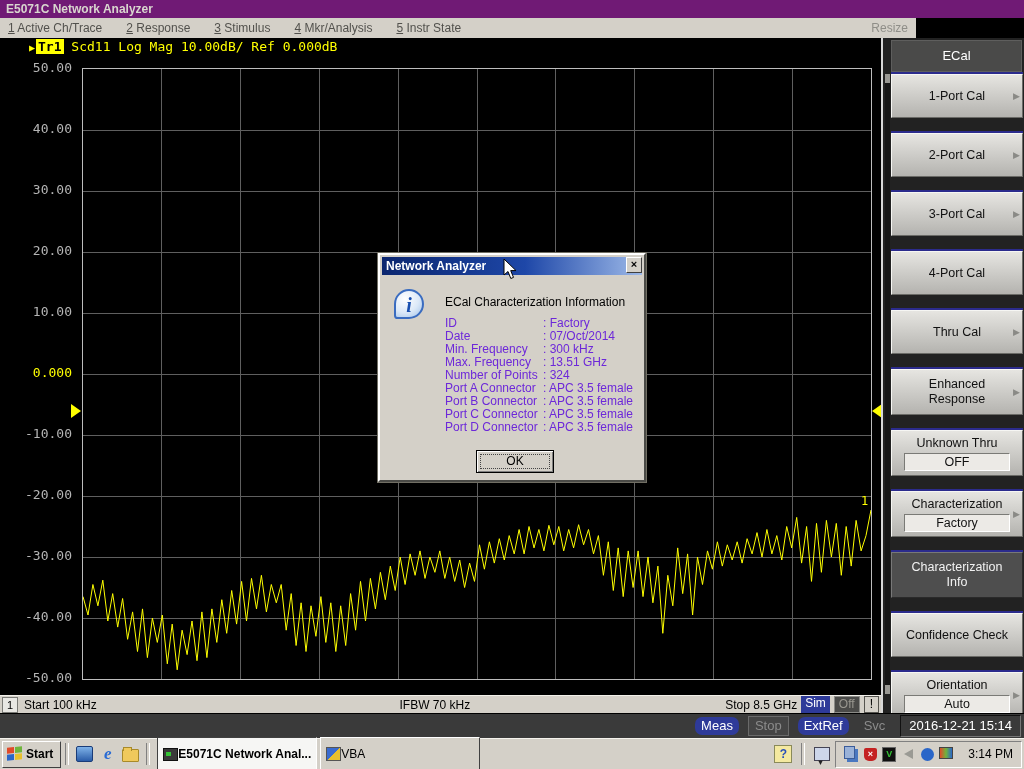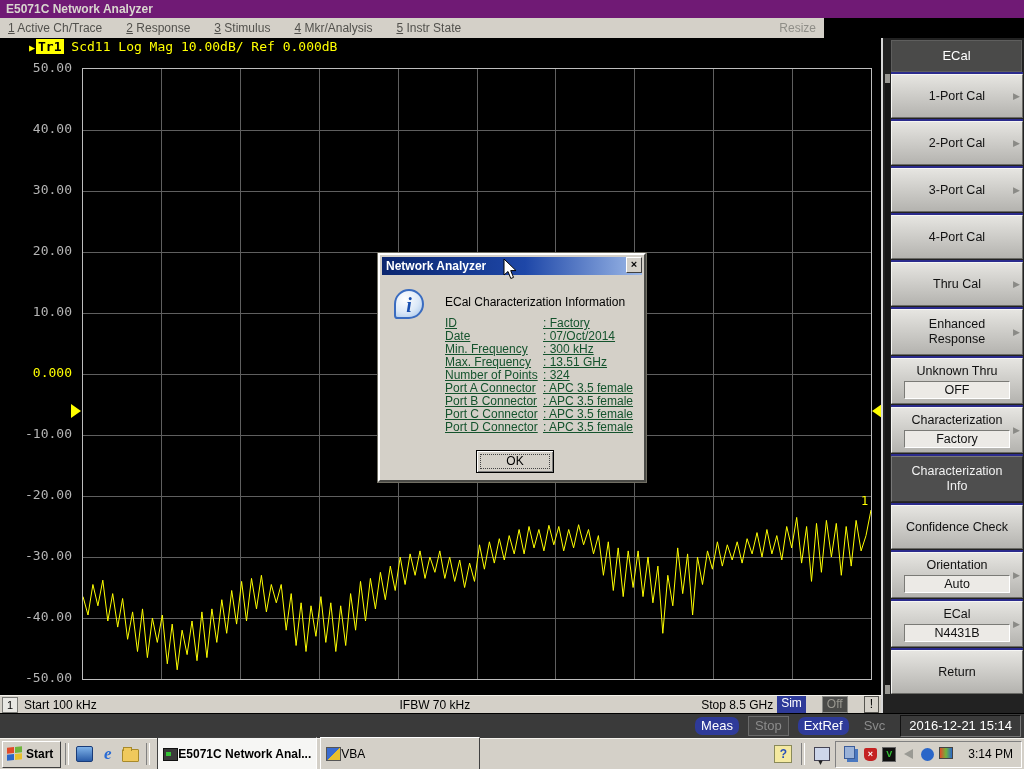--- a/index.html
+++ b/index.html
@@ -2,21 +2,21 @@
 <html><head>
 <meta charset="utf-8">
 <style>
   html,body{margin:0;padding:0;background:#555;}
   #screen{position:relative;width:1024px;height:769px;overflow:hidden;
     font-family:"Liberation Sans",sans-serif;background:#000;cursor:default;}
 
   
   .titlebar{position:absolute;left:0;top:0;width:1024px;height:18px;background:#701a75;
     color:#d9d6cf;font-weight:bold;font-size:12px;line-height:18px;padding-left:6px;box-sizing:border-box;}
-  .menubar{position:absolute;left:0;top:18px;width:824px;height:20px;background:#d4d0c8;
+  .menubar{position:absolute;left:0;top:18px;width:916px;height:20px;background:#d4d0c8;
     font-size:12px;color:#52514d;display:flex;align-items:center;gap:24px;padding-left:8px;box-sizing:border-box;}
   .menubar u{text-decoration:underline;}
   .menu-item{white-space:nowrap;}
   .resize-lbl{margin-left:auto;margin-right:8px;color:#8f8e88;}
 
   
   #main{position:absolute;left:0;top:38px;width:881px;height:657px;background:#000;}
   .traceline{position:absolute;left:0;top:0;width:100%;height:18px;
     font-family:"DejaVu Sans Mono",monospace;font-size:13px;line-height:18px;color:#ffff00;white-space:pre;padding-left:28px;}
   .tr-arrow{color:#ffff00;font-size:10px;padding:0 1px;}
@@ -31,21 +31,21 @@
   .mk1{position:absolute;color:#ffff00;font-family:"DejaVu Sans Mono",monospace;font-size:12px;}
 
   
   #sidebar{position:absolute;left:881px;top:38px;width:143px;height:675px;background:#222;
     border-left:2px solid #d8d8d8;box-sizing:border-box;}
   .sk-head{height:30px;margin:2px 2px 4px 8px;background:#4a4a49;color:#fff;font-size:13px;
     text-align:center;line-height:30px;border:1px solid #5e5e5d;}
   .sk-strip{position:absolute;left:2px;top:36px;width:5px;height:620px;background:#161616;}
   .sk-strip .nub{position:absolute;left:0;width:5px;height:9px;background:#9a9994;}
   .skeys{position:absolute;left:8px;top:36px;width:132px;}
-  .skey{position:relative;height:44px;margin-bottom:3px;box-shadow:0 -2px 0 #2b2b8c;
+  .skey{position:relative;height:44px;margin-bottom:15px;box-shadow:0 -2px 0 #2b2b8c;
     background:linear-gradient(#e6e5e1,#b4b3af);border:1px solid;border-color:#f6f6f3 #6a6a66 #6a6a66 #f6f6f3;
     box-sizing:border-box;display:flex;flex-direction:column;justify-content:center;align-items:center;
     font-size:12.5px;color:#111;text-align:center;line-height:15px;}
   .skey.h2{height:46px;}
   .skey.selected{background:#4e4e4e;color:#f2f2f2;border-color:#787878 #2a2a2a #2a2a2a #787878;}
   .skey .val{display:block;width:104px;margin-top:2px;background:#eceae6;border:1px solid;
     border-color:#7a7a76 #ffffff #ffffff #7a7a76;font-size:12.5px;line-height:16px;}
   .skey .arr{position:absolute;right:2px;top:50%;transform:translateY(-50%);color:#8a8a86;font-size:9px;}
 
   
@@ -115,21 +115,21 @@
     font-size:12px;line-height:18px;padding-left:4px;box-sizing:border-box;}
   .dlg-close{position:absolute;right:2px;top:2px;width:14px;height:14px;background:#d4d0c8;
     border:1px solid;border-color:#fff #404040 #404040 #fff;text-align:center;line-height:12px;
     font-size:11px;font-weight:bold;color:#000;}
   .dlg-icon{position:absolute;left:14px;top:34px;width:30px;height:30px;border-radius:50% 50% 50% 12%;
     background:radial-gradient(circle at 35% 30%,#ffffff 0%,#dce9f8 55%,#9ec0e8 100%);
     border:2px solid #3a6cc0;color:#1a50b0;font-family:"Liberation Serif",serif;font-weight:bold;
     font-style:italic;font-size:20px;text-align:center;line-height:28px;box-sizing:border-box;}
   .dlg-head{position:absolute;left:65px;top:40px;color:#000;}
   .dlg-rows{position:absolute;left:65px;top:62px;}
-  .dlg-row{display:flex;height:13px;line-height:13px;color:#14532d;text-decoration:underline;}
+  .dlg-row{display:flex;height:13px;line-height:13px;color:#6d28d9;}
   .dlg-row .lb{width:98px;}
   .okbtn{position:absolute;left:96px;top:195px;width:76px;height:21px;background:#d4d0c8;
     border:1px solid #000;box-shadow:inset 1px 1px 0 #fff,inset -1px -1px 0 #808080;
     font-size:12px;text-align:center;line-height:20px;}
   .okbtn:after{content:"";position:absolute;left:3px;top:3px;right:3px;bottom:3px;border:1px dotted #444;}
 
   
   #cursor{position:absolute;left:503px;top:258px;}
 </style>
 </head>
@@ -260,21 +260,21 @@
         </div>
       </div>
   </div>
 
   <div id="chanbar">
     <span class="chnum">1</span>
     <span>Start 100 kHz</span>
     <span class="ifbw">IFBW 70 kHz</span>
     <span class="chan-right">
       <span>Stop 8.5 GHz</span>
-      <span id="chan-badges" style="display: flex; gap: 16px;">
+      <span id="chan-badges" style="display: flex; gap: 4px;">
           <span class="badge on">Sim</span>
           <span class="badge dim">Off</span>
           <span class="badge alert">!</span>
         </span>
     </span>
   </div>
 
   <div id="statusbar">
     <span id="status-badges" style="display:flex;gap:9px;align-items:center;">
         <span class="sbadge on">Meas</span>

